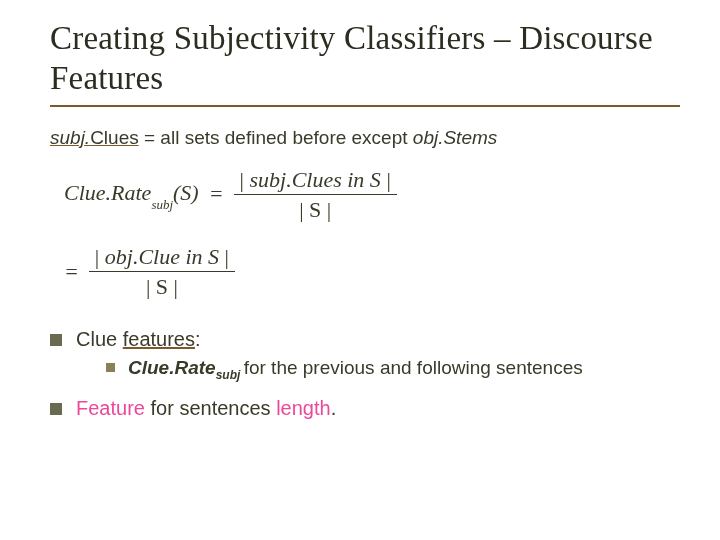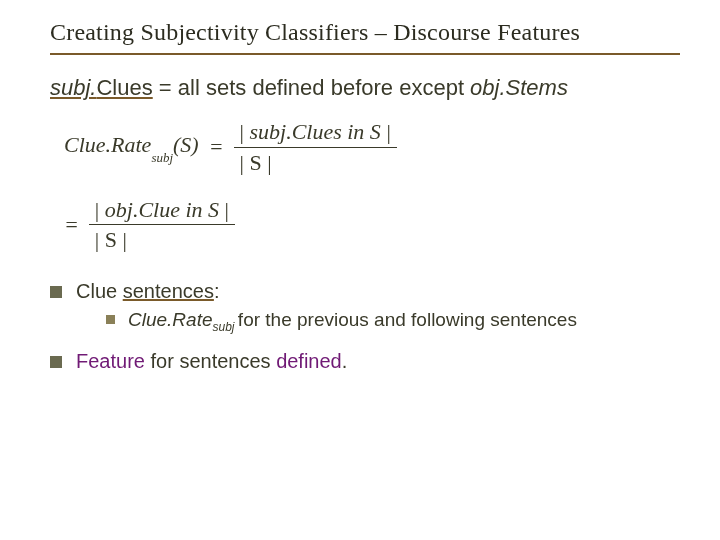--- a/index.html
+++ b/index.html
@@ -13,35 +13,35 @@
     overflow: hidden;
   }
   .slide {
     box-sizing: border-box;
     width: 720px;
     height: 540px;
     padding: 18px 40px 20px 50px;
   }
   .title {
     font-family: "Times New Roman", Times, serif;
-    font-size: 24px;
+    font-size: 33px;
     font-weight: 400;
     color: #2c2c20;
     line-height: 1.22;
     margin: 0 0 4px 0;
     padding-bottom: 2px;
     letter-spacing: 0.2px;
   }
   .title-rule {
     border: none;
     border-top: 2px solid #7a5a2a;
     margin: 0 0 20px 0;
   }
   .def-line {
-    font-size: 22px;
+    font-size: 19px;
     margin: 0 0 18px 0;
   }
   .def-line .subj {
     font-style: italic;
   }
   .def-line .u { text-decoration: underline; text-decoration-color: #7a5a2a; }
   .def-line .it { font-style: italic; }
 
   .eq {
     font-family: "Times New Roman", Times, serif;
@@ -54,20 +54,21 @@
   }
   .eq .lhs sub, .frac sub {
     font-size: 13px;
     font-style: italic;
     position: relative;
     top: 4px;
   }
   .frac {
     display: inline-flex;
     flex-direction: column;
+    align-items: center;
     vertical-align: middle;
     line-height: 1.15;
   }
   .frac .num, .frac .den {
     padding: 0 6px;
     white-space: nowrap;
   }
   .frac .bar {
     width: 100%;
     border-top: 1.5px solid #3a3a2a;
@@ -109,23 +110,23 @@
   ul.inner > li::before {
     content: "";
     position: absolute;
     left: 0;
     top: 6px;
     width: 9px;
     height: 9px;
     background: #8a8058;
   }
   .feat-u { text-decoration: underline; text-decoration-color: #7a5a2a; }
-  .emph-it { font-style: italic; }
+  .emph-it { font-style: italic; font-weight: bold; }
   .emph-it sub { font-size: 12px; font-style: italic; }
-  .accent { color: #701a75; }
+  .accent { color: #ec4899; }
 </style>
 </head>
 <body>
 
 <div class="slide">
 
   <h1 class="title">Creating Subjectivity Classifiers – Discourse Features</h1>
   <hr class="title-rule">
 
   <p class="def-line">
@@ -152,25 +153,25 @@
       <span class="num">
         <span class="bars">| </span><span>obj.Clue in S</span><span class="bars"> |</span>
       </span>
       <span class="bar"></span>
       <span class="den bars">| S |</span>
     </span>
   </div>
 
   <ul class="outer">
     <li>
-      <span>Clue </span><span class="feat-u">sentences</span><span>:</span>
+      <span>Clue </span><span class="feat-u">features</span><span>:</span>
       <ul class="inner">
         <li>
           <span class="emph-it"><span>Clue.Rate</span><sub>subj </sub></span><span>for the previous and following sentences</span>
         </li>
       </ul>
     </li>
     <li>
-      <span class="accent">Feature</span><span> for sentences </span><span class="accent">defined</span><span>.</span>
+      <span class="accent">Feature</span><span> for sentences </span><span class="accent">length</span><span>.</span>
     </li>
   </ul>
 
 </div>
 
 </body></html>

